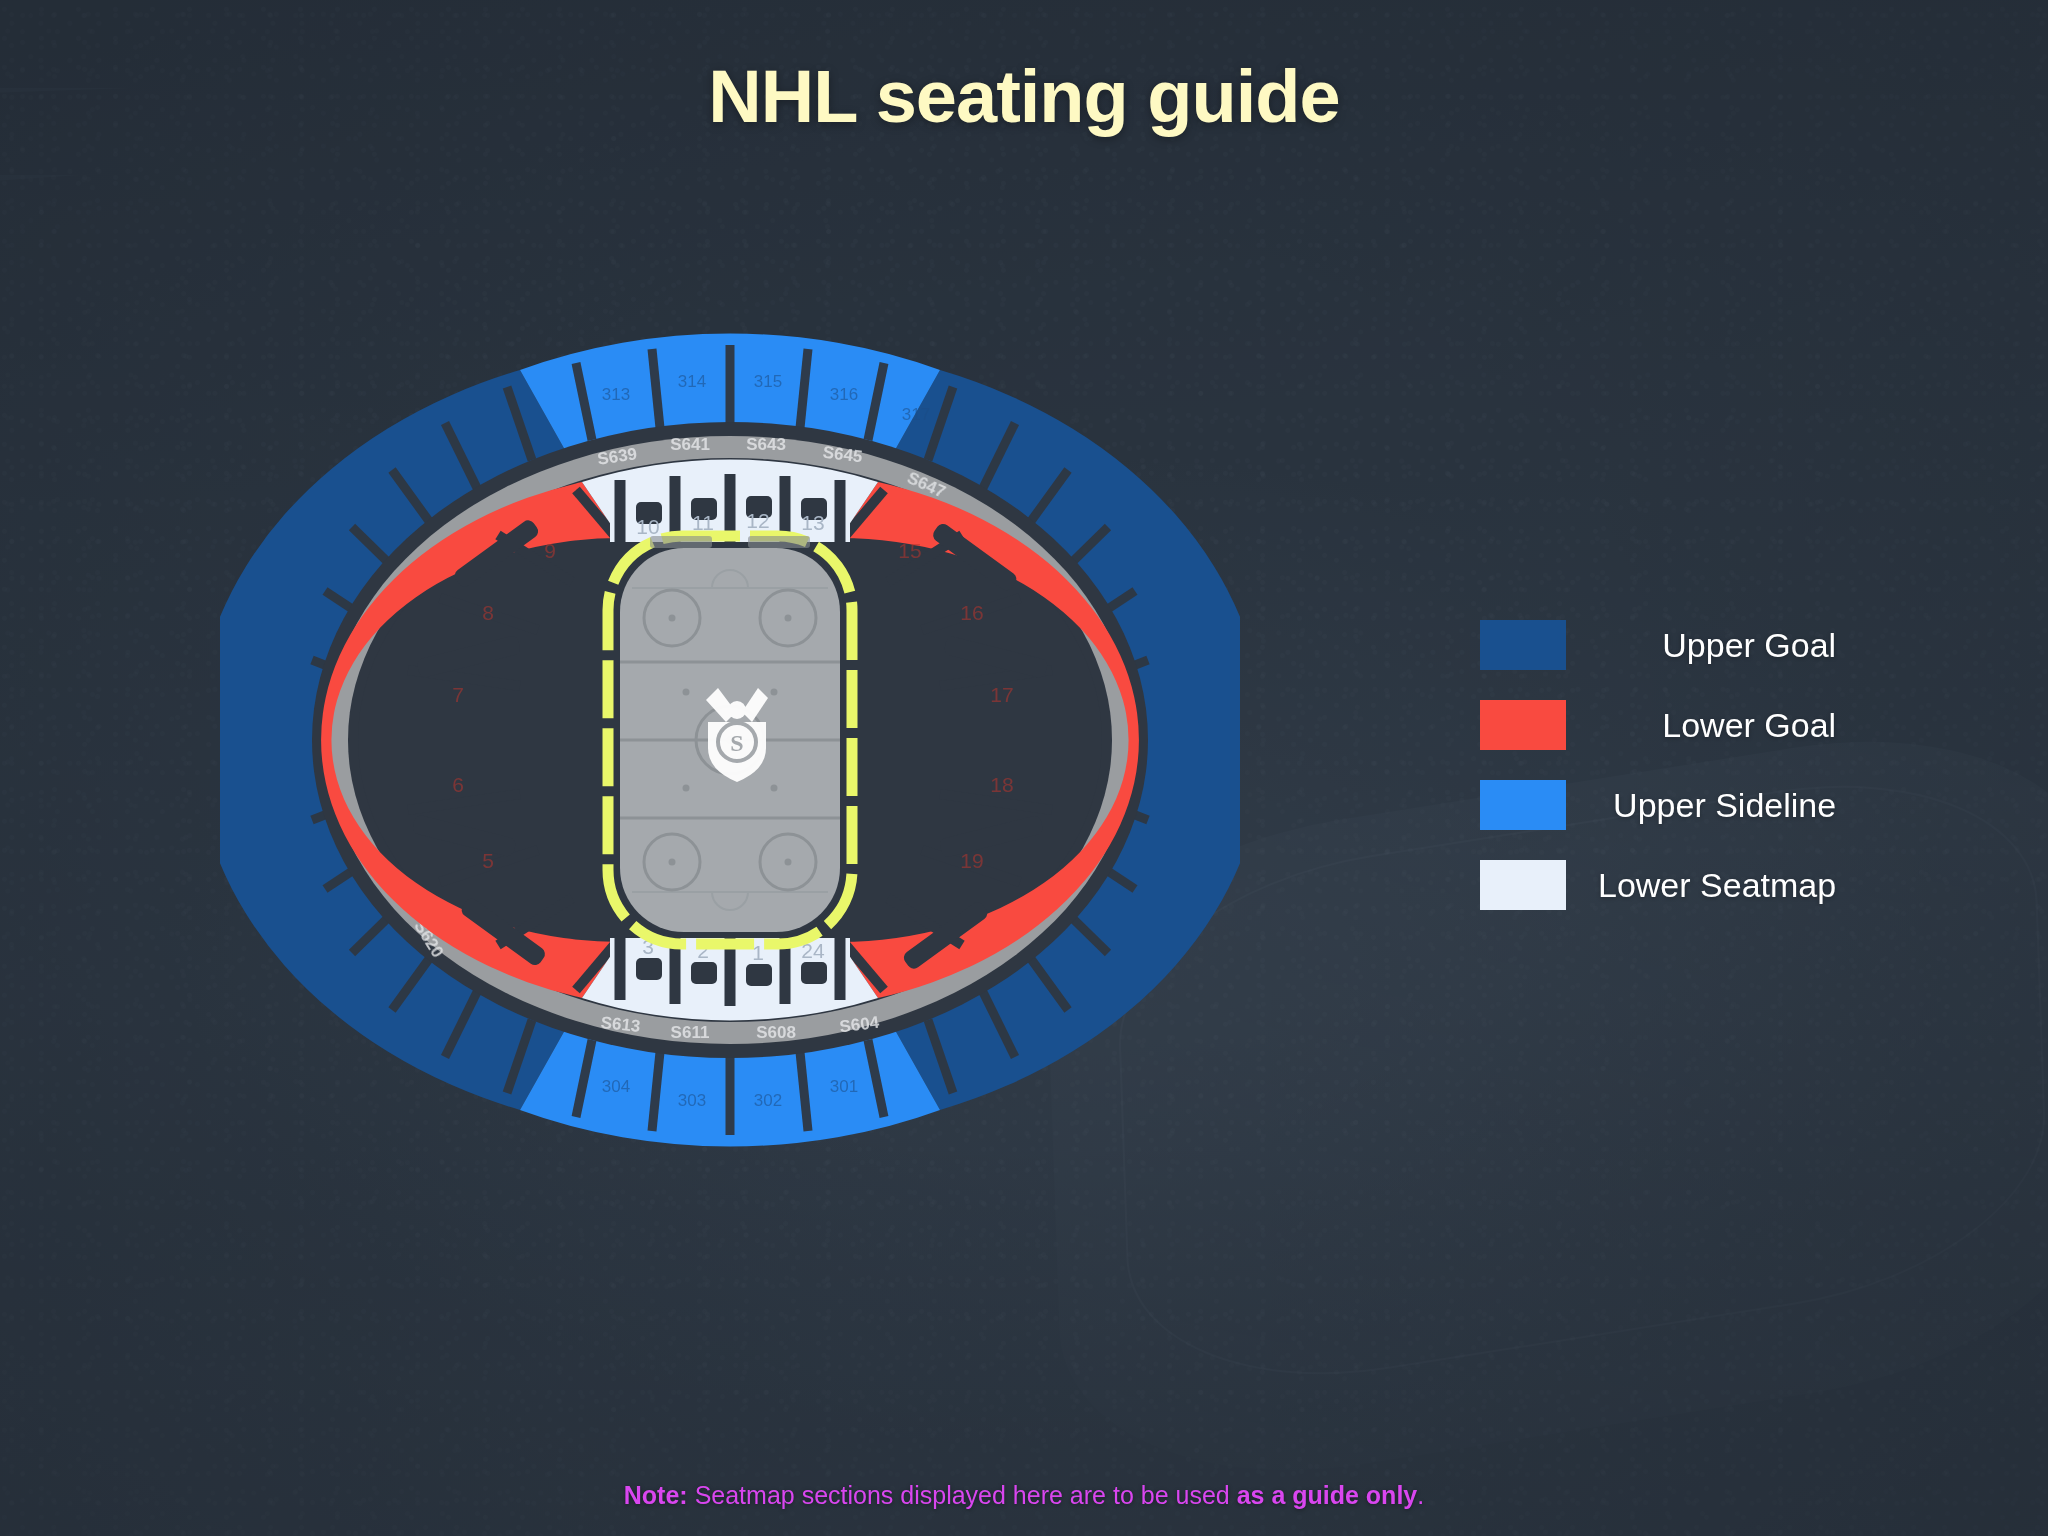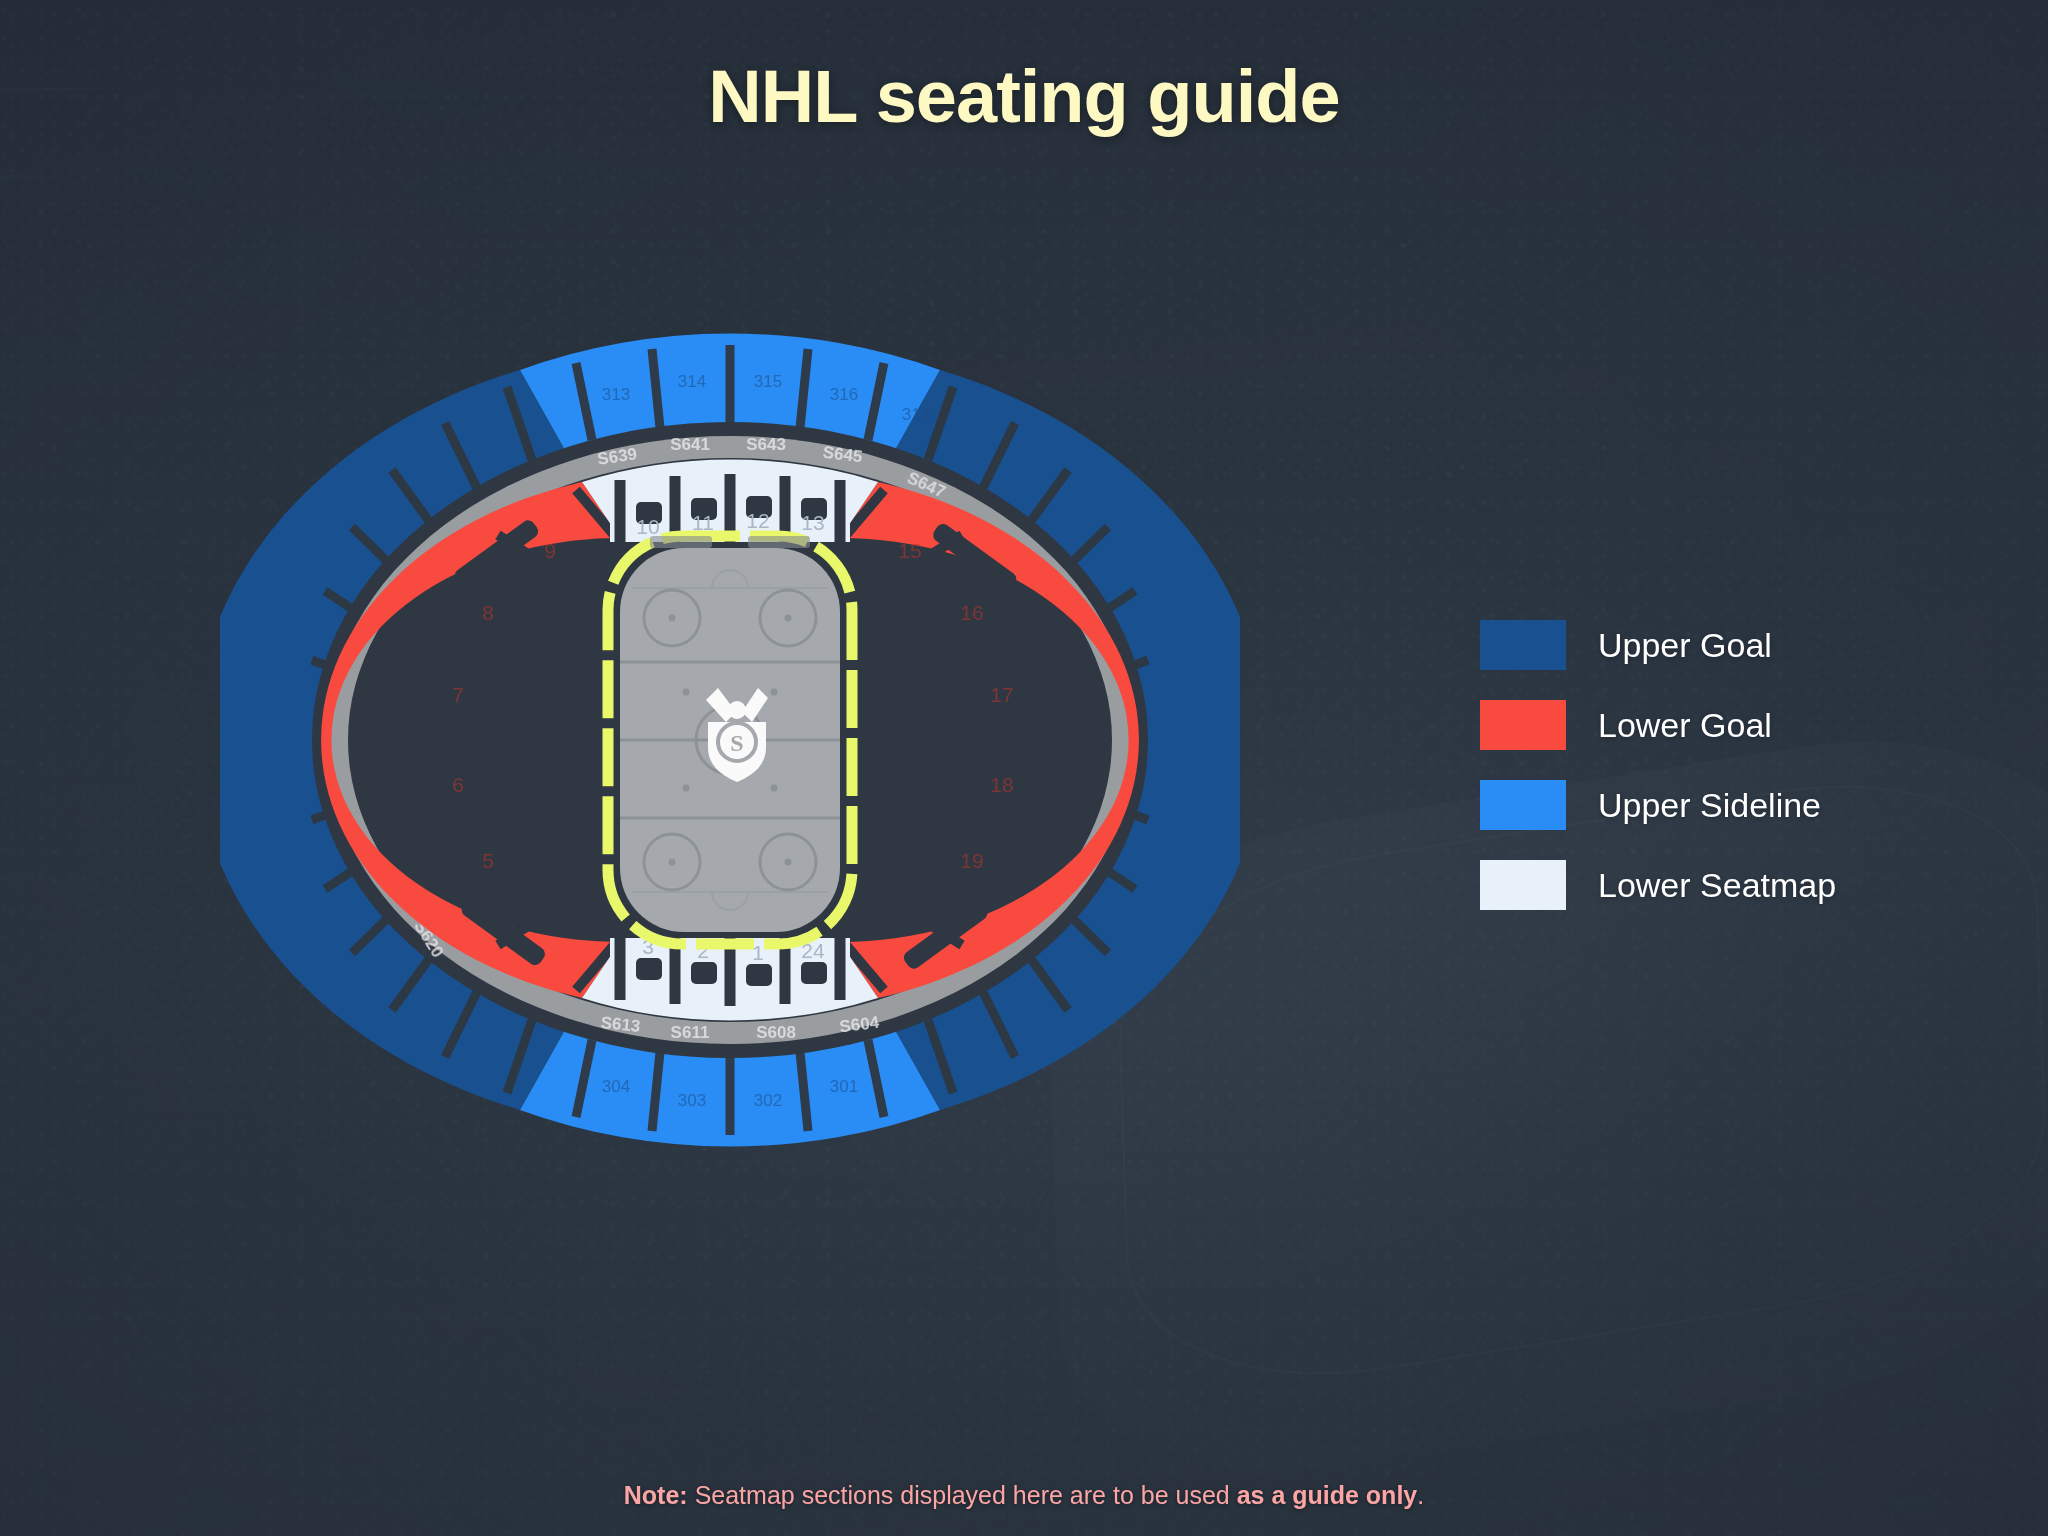--- a/index.html
+++ b/index.html
@@ -77,31 +77,31 @@
     position:absolute; left:220px; top:330px;
     width:1020px; height:820px;
   }
   #seatmap { width:100%; height:100%; display:block; }
 
   
   #legend {
     position:absolute; left:1480px; top:620px;
     display:flex; flex-direction:column; gap:30px;
   }
-  .legend-row { display:flex; align-items:center; gap:32px; }
+  .legend-row { display:flex; align-items:center; gap:32px;justify-content:space-between; }
   .legend-swatch { width:86px; height:50px; flex:0 0 auto; }
   .legend-label {
     color:#ffffff; font-size:34px; font-weight:400;
     white-space:nowrap; text-shadow:0 1px 4px rgba(0,0,0,.3);
   }
 
   
   #footer-note {
     position:absolute; left:0; bottom:26px; width:100%;
-    text-align:center; color:#fca5a5;
+    text-align:center; color:#d946ef;
     font-size:25px; font-weight:400;
     text-shadow:0 1px 4px rgba(0,0,0,.4);
   }
   #footer-note b { font-weight:700; }
 </style>
 </head>
 <body>
 
 <div id="bg-photo">
   <div id="bg-crowd"></div>

